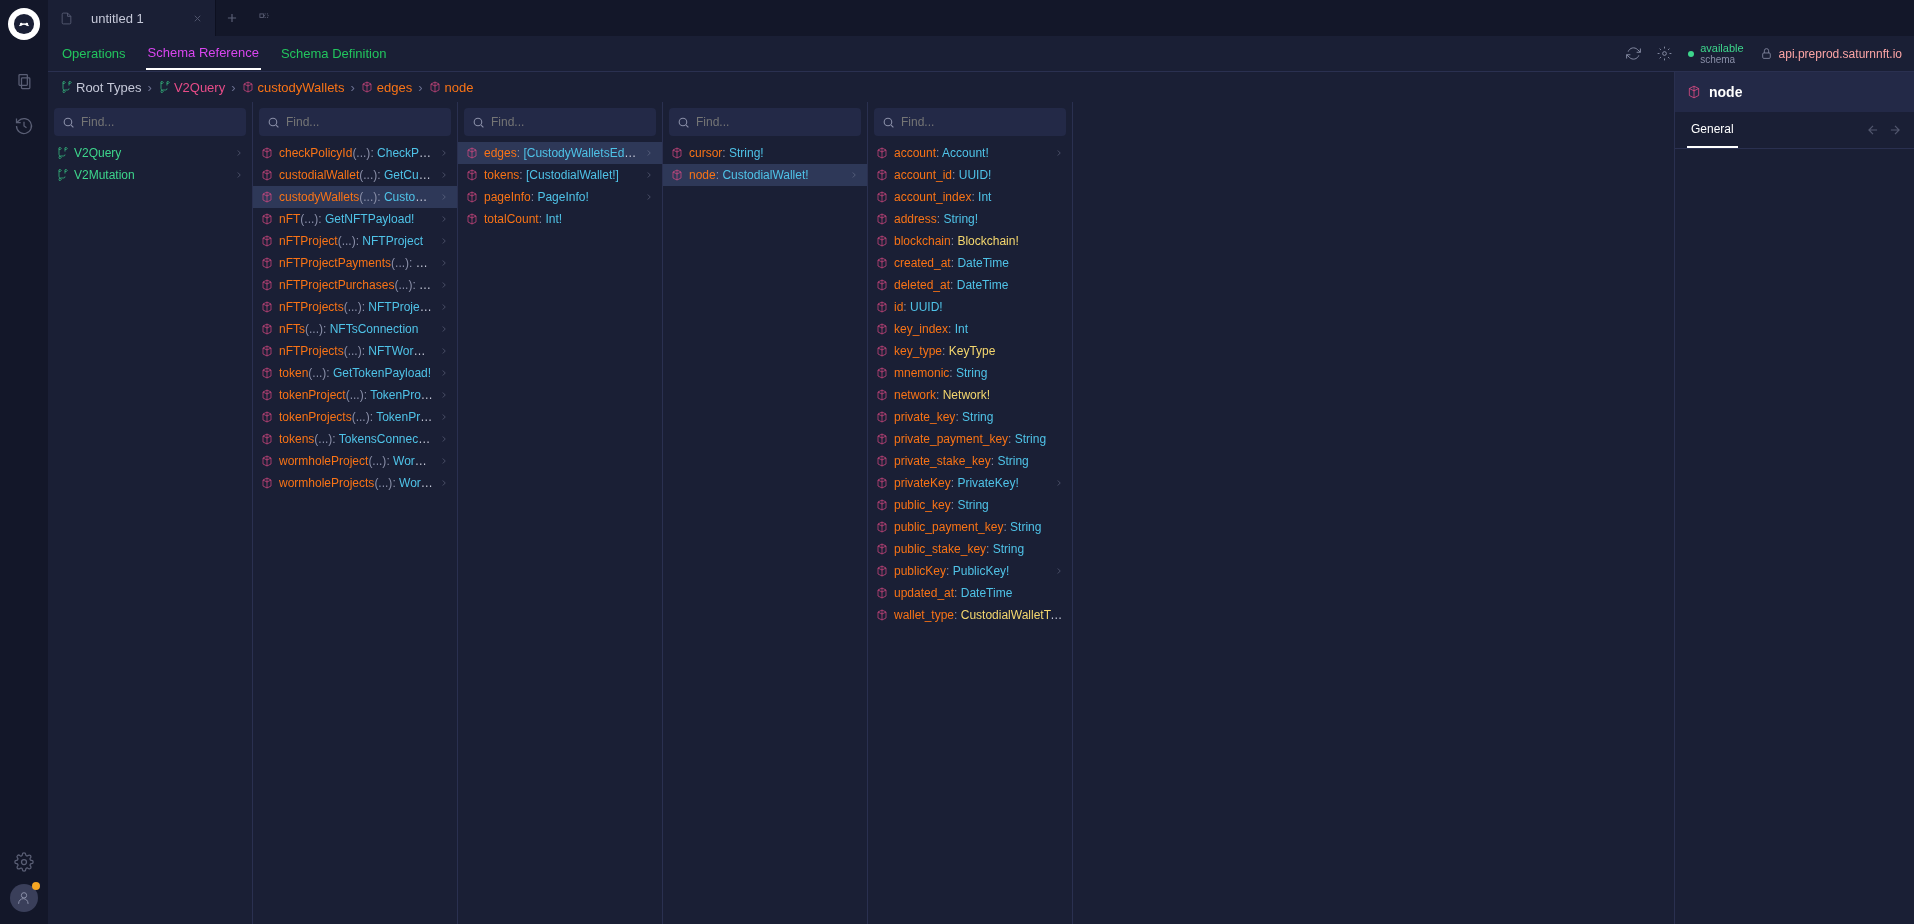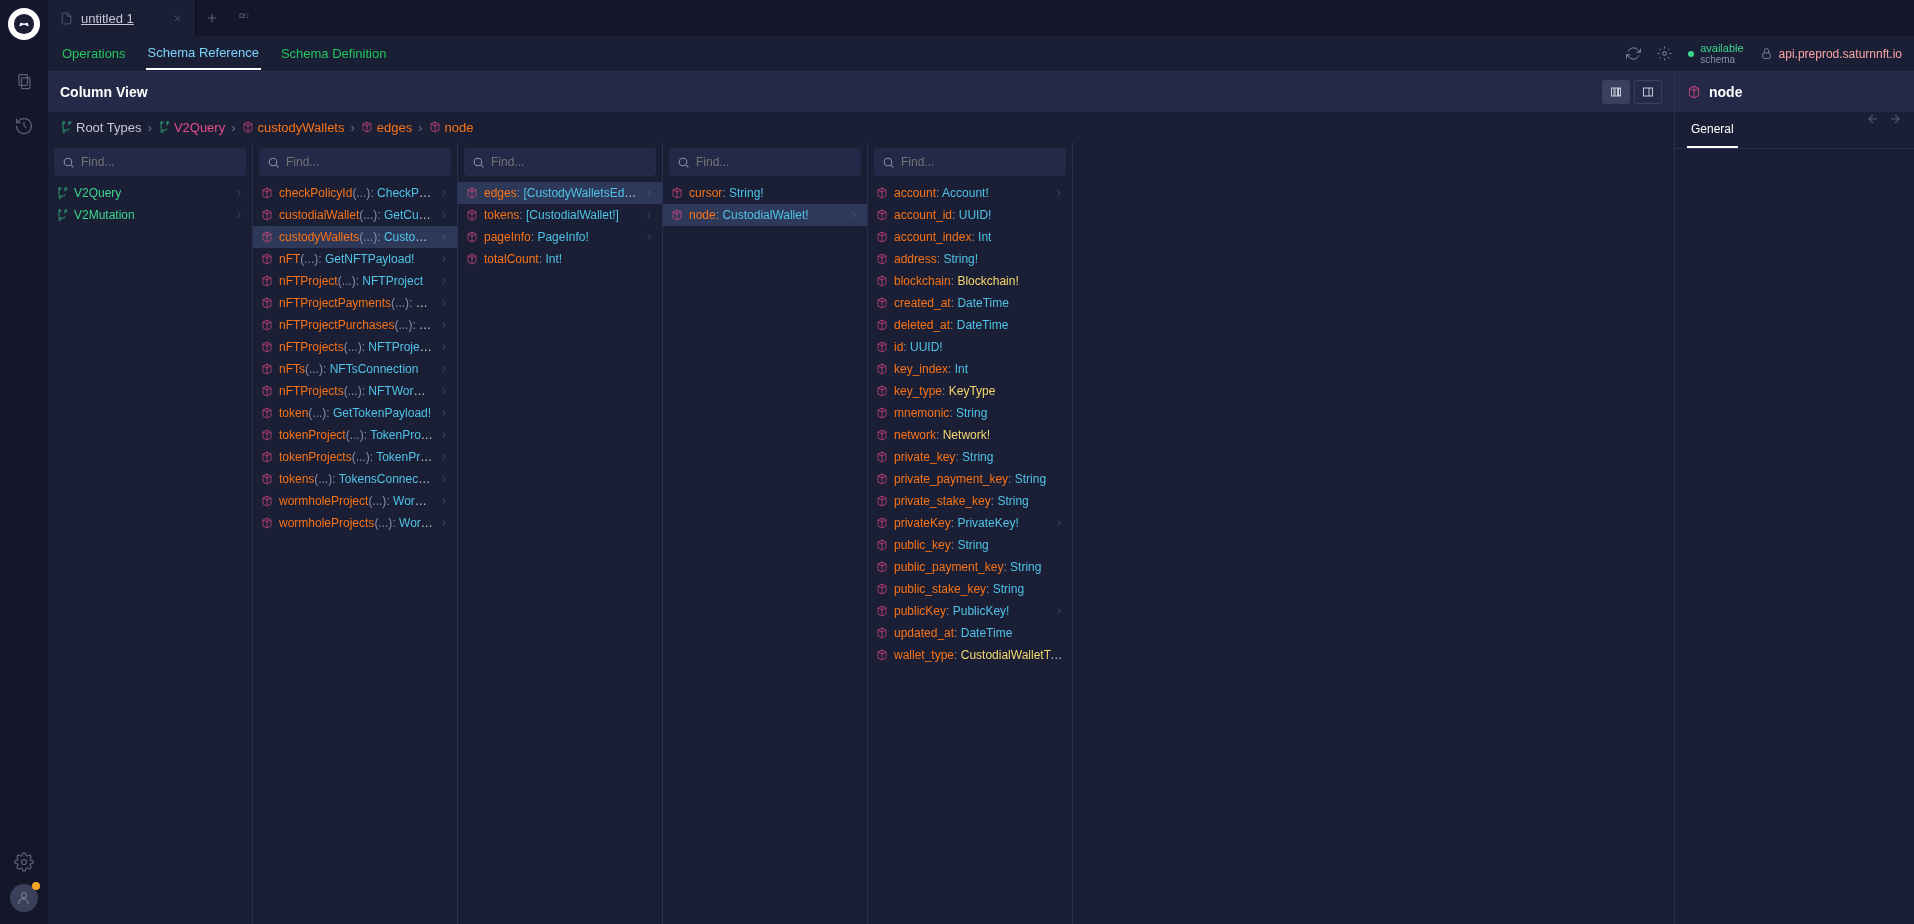--- a/index.html
+++ b/index.html
@@ -5,27 +5,27 @@
 * { margin:0; padding:0; box-sizing:border-box; font-family:-apple-system,BlinkMacSystemFont,"Segoe UI",sans-serif; }
 body { background:#1a1f35; color:#c5c8d8; font-size:13px; width:1914px; height:924px; overflow:hidden; display:flex; }
 .sidebar { width:48px; background:#131729; display:flex; flex-direction:column; align-items:center; padding-top:8px; }
 .sidebar .logo { width:32px; height:32px; border-radius:50%; background:#fff; display:flex; align-items:center; justify-content:center; margin-bottom:20px; }
 .sidebar .side-icon { width:24px; height:24px; margin:10px 0; display:flex; align-items:center; justify-content:center; opacity:.6; }
 .sidebar .spacer { flex:1; }
 .sidebar .avatar { width:28px; height:28px; border-radius:50%; background:#3a3f5a; margin-bottom:12px; position:relative; display:flex; align-items:center; justify-content:center; }
 .sidebar .avatar::after { content:""; position:absolute; top:-2px; right:-2px; width:8px; height:8px; border-radius:50%; background:#f5a623; }
 .main { flex:1; display:flex; flex-direction:column; }
 .tabbar { height:36px; background:#131729; display:flex; align-items:center; }
-.tab { height:100%; display:flex; align-items:center; padding:0 12px; background:#1a1f35; border-right:1px solid #0d1020; gap:8px;text-decoration:underline; }
+.tab { height:100%; display:flex; align-items:center; padding:0 12px; background:#1a1f35; border-right:1px solid #0d1020; gap:18px; }
 .tab-icon { opacity:.6; }
 .tab-close { opacity:.5; margin-left:30px; }
 .tab-add, .tab-dup { width:32px; height:100%; display:flex; align-items:center; justify-content:center; opacity:.6; }
 .menubar { height:36px; background:#1a1f35; border-bottom:1px solid #2a3050; display:flex; align-items:center; padding:0 12px; gap:18px; }
 .menu-item { font-size:13px; font-weight:500; color:#22c55e; padding:8px 2px; }
-.menu-item.active { border-bottom:2px solid #fff; color:#7dd3fc; }
+.menu-item.active { border-bottom:2px solid #fff; color:#d946ef; }
 .menubar-right { margin-left:auto; display:flex; align-items:center; gap:16px; }
 .status { display:flex; align-items:center; gap:6px; font-size:11px; }
 .status-dot { width:6px; height:6px; border-radius:50%; background:#3dd68c; }
 .status-text { display:flex; flex-direction:column; line-height:1.1; }
 .status-avail { color:#3dd68c;text-align:center; }
 .status-schema { color:#8a8fa8; font-size:10px; }
 .endpoint { display:flex; align-items:center; gap:6px; color:#fca5a5; font-size:12px; }
 .view-header { height:40px; display:flex; align-items:center; padding:0 12px; background:#232947; }
 .view-title { font-weight:600; font-size:14px; color:#fff; }
 .view-header-right { margin-left:auto; display:flex; gap:4px; }
@@ -46,21 +46,21 @@
 .item.selected { background:#2e3858; }
 .item-label { flex:1; white-space:nowrap; overflow:hidden; text-overflow:ellipsis; }
 .fn { color:#f97316; }
 .tp { color:#4fc3e8; }
 .scalar { color:#f5d76e; }
 .chev { opacity:.5; }
 .rootq { color:#3dd68c; font-weight:500; }
 .detail-panel { width:240px; border-left:1px solid #2a3050; background:#1a1f35; padding:0; display:flex; flex-direction:column; }
 .detail-header { height:40px; display:flex; align-items:center; padding:0 12px; gap:8px; background:#232947; }
 .detail-title { color:#fff; font-weight:600; font-size:14px; }
-.detail-tabs { display:flex; padding:0 12px; border-bottom:1px solid #2a3050; }
+.detail-tabs { display:flex; padding:0 12px; border-bottom:1px solid #2a3050;align-items:center; }
 .detail-tab { padding:10px 4px; font-size:12px; border-bottom:2px solid transparent; }
 .detail-tab.active { color:#fff; border-bottom-color:#fff; }
 .detail-nav { margin-left:auto; display:flex; gap:8px; opacity:.5; }
 .detail-body { padding:14px; font-size:13px; }
 .detail-desc { color:#c5c8d8; margin-bottom:18px; }
 .detail-label { color:#c5c8d8; margin-bottom:6px; }
 .detail-link { color:#3dd68c; text-decoration:underline; }
 .excl { color:#f5d76e; }
 svg { display:block; }
 .cube { stroke:#e84c88; fill:none; stroke-width:1.3; }
@@ -164,38 +164,20 @@
             <rect x="5" y="11" width="14" height="10" rx="2"></rect>
             <path d="M8 11V7a4 4 0 0 1 8 0v4"></path>
           </svg>
         <span>api.preprod.saturnnft.io</span>
       </div>
     </div>
   </div>
 
   <div style="display:flex; flex:1; overflow:hidden;">
     <div style="flex:1; display:flex; flex-direction:column;">
-      <div class="view-header">
-        <span class="view-title">Column View</span>
-        <div class="view-header-right">
-          <div class="view-btn active">
-            <svg width="14" height="12" viewBox="0 0 24 24" fill="none" stroke="#c5c8d8" stroke-width="2">
-                <rect x="3" y="4" width="5" height="16"></rect>
-                <rect x="10" y="4" width="5" height="16"></rect>
-                <rect x="17" y="4" width="4" height="16"></rect>
-              </svg>
-          </div>
-          <div class="view-btn">
-            <svg width="14" height="12" viewBox="0 0 24 24" fill="none" stroke="#c5c8d8" stroke-width="2">
-                <rect x="3" y="4" width="18" height="16"></rect>
-                <line x1="14" y1="4" x2="14" y2="20"></line>
-              </svg>
-          </div>
-        </div>
-      </div>
 
       <div class="breadcrumb" id="breadcrumb">
           <span class="bc-item root"><svg width="12" height="12" viewBox="0 0 24 24" class="cube cube-g">
               <path d="M6 3v12M6 15a3 3 0 0 0 3 3h6a3 3 0 0 0 3-3M18 9V3M6 3a2 2 0 1 0 0-0.01M18 3a2 2 0 1 0 0-0.01M6 21a2 2 0 1 0 0-0.01" fill="none"></path>
             </svg> Root Types</span>
           <span class="bc-sep">›</span>
           <span class="bc-item"><svg width="12" height="12" viewBox="0 0 24 24" class="cube cube-g">
               <path d="M6 3v12M6 15a3 3 0 0 0 3 3h6a3 3 0 0 0 3-3M18 9V3M6 3a2 2 0 1 0 0-0.01M18 3a2 2 0 1 0 0-0.01M6 21a2 2 0 1 0 0-0.01" fill="none"></path>
             </svg> V2Query</span>
           <span class="bc-sep">›</span>

